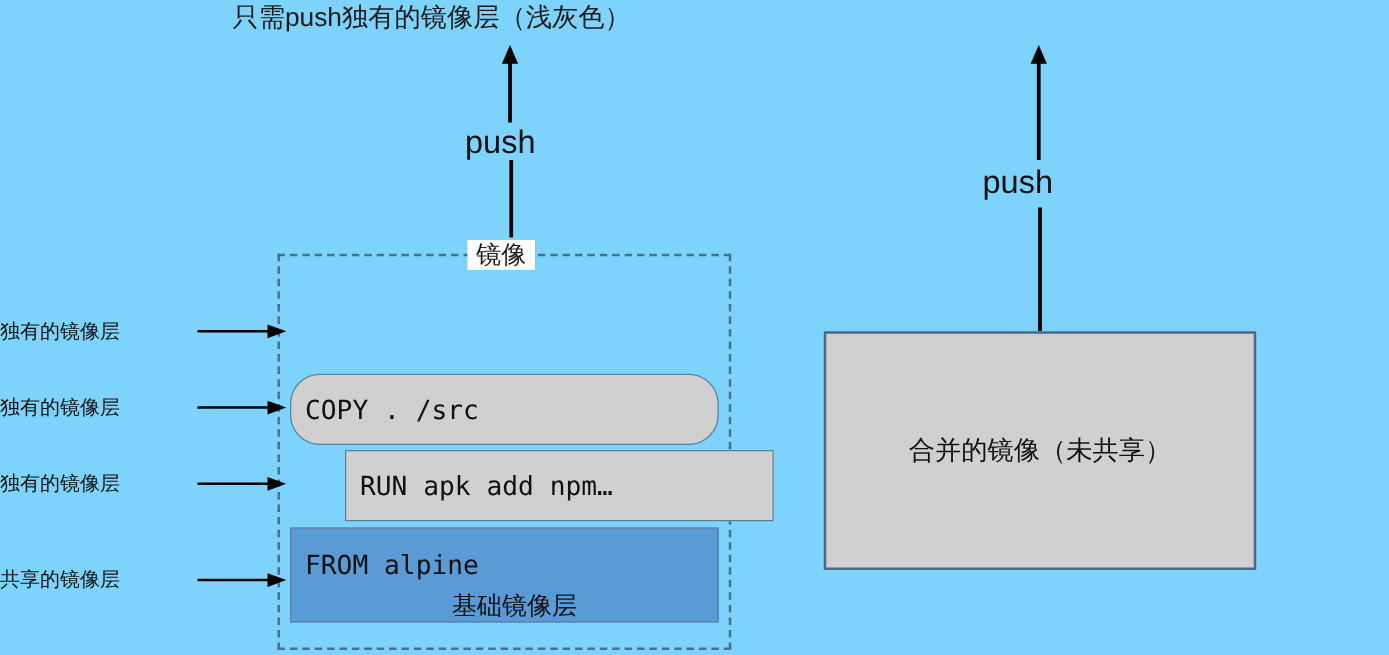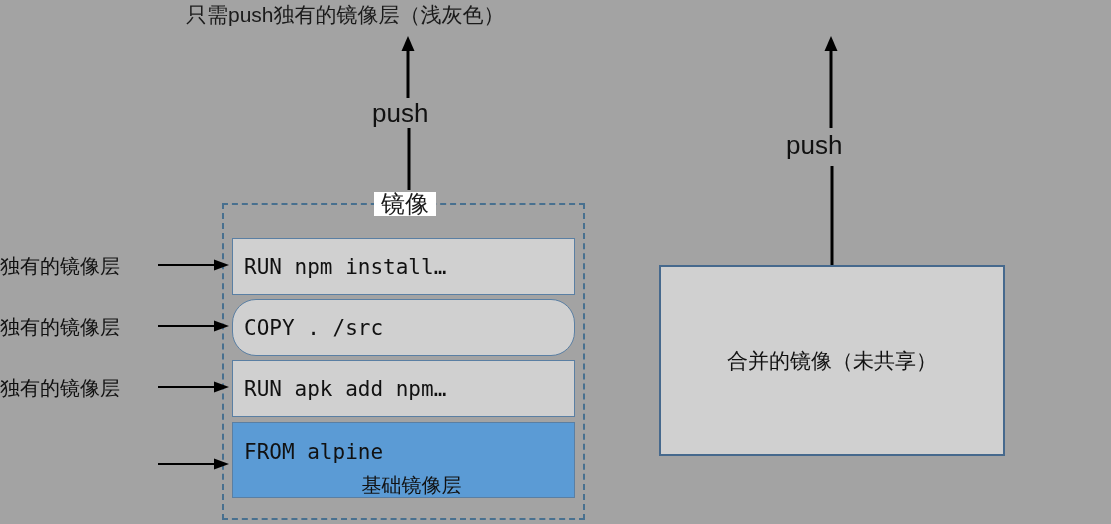--- a/index.html
+++ b/index.html
@@ -8,21 +8,21 @@
     background: #ffffff;
   }
   body {
     font-family: "Liberation Sans", "DejaVu Sans", sans-serif;
     color: #000000;
   }
   #canvas {
     position: relative;
     width: 1111px;
     height: 524px;
-    background: #a3a3a3;
+    background: #7dd3fc;
     overflow: hidden;
   }
   .abs { position: absolute; }
 
   
   .title {
     font-size: 21px;
     line-height: 26px;
     white-space: nowrap;
     color: #1a1a1a;
@@ -48,21 +48,21 @@
     top: 203px;
     width: 363px;
     height: 317px;
     border: 2px dashed #48708f;
     box-sizing: border-box;
     background: transparent;
   }
   #image-group-label {
     left: 374px;
     top: 192px;
-    font-size: 24px;
+    font-size: 20px;
     line-height: 24px;
     background: #ffffff;
     padding: 0 7px;
     white-space: nowrap;
     color: #1a1a1a;
   }
 
   
   .layer {
     left: 232px;
@@ -78,21 +78,21 @@
     height: 57px;
   }
   .layer-base {
     background: #5b9bd5;
     height: 76px;
     justify-content: flex-start;
     padding-top: 16px;
   }
   #layer-0 { top: 238px; }
   #layer-1 { top: 299px; border-radius: 24px; }
-  #layer-2 { top: 360px; }
+  #layer-2 { top: 360px; margin-left: 44px; }
   #layer-3 { top: 422px; }
 
   .layer-cmd {
     font-family: "DejaVu Sans Mono", "Liberation Mono", monospace;
     font-size: 21px;
     line-height: 26px;
     padding-left: 11px;
     white-space: nowrap;
     color: #111111;
   }
@@ -101,21 +101,21 @@
     line-height: 24px;
     text-align: center;
     margin-top: 8px;
     white-space: nowrap;
     color: #111111;
     padding-left: 16px;
   }
 
   
   .side-label {
-    font-size: 20px;
+    font-size: 16px;
     line-height: 24px;
     white-space: nowrap;
     text-align: right;
     color: #111111;
   }
   #side-label-0 { left: 0px;  top: 254px; }
   #side-label-1 { left: 0px;  top: 315px; }
   #side-label-2 { left: 0px;  top: 376px; }
   #side-label-3 { left: 0px;  top: 453px; }
 
@@ -153,23 +153,20 @@
 
   <div class="abs push-label" id="push-label-left">push</div>
 
   <svg class="abs arrow-svg" id="connector-push-left" style="left:406px; top:128px;" width="6" height="62" viewBox="0 0 6 62">
     <line x1="3" y1="0" x2="3" y2="62" stroke="#000000" stroke-width="3"></line>
   </svg>
 
   <div class="abs" id="image-group"></div>
   <div class="abs" id="image-group-label">镜像</div>
 
-  <div class="abs layer layer-unique" id="layer-0">
-    <div class="layer-cmd">RUN npm install…</div>
-  </div>
   <div class="abs side-label" id="side-label-0">独有的镜像层</div>
   <svg class="abs arrow-svg" style="left:158px; top:258px;" width="72" height="14" viewBox="0 0 72 14">
     <line x1="0" y1="7" x2="58" y2="7" stroke="#000000" stroke-width="2"></line>
     <polygon points="71,7 56,1.5 56,12.5" fill="#000000"></polygon>
   </svg>
 
   <div class="abs layer layer-unique" id="layer-1">
     <div class="layer-cmd">COPY . /src</div>
   </div>
   <div class="abs side-label" id="side-label-1">独有的镜像层</div>
@@ -184,20 +181,21 @@
   <div class="abs side-label" id="side-label-2">独有的镜像层</div>
   <svg class="abs arrow-svg" style="left:158px; top:380px;" width="72" height="14" viewBox="0 0 72 14">
     <line x1="0" y1="7" x2="58" y2="7" stroke="#000000" stroke-width="2"></line>
     <polygon points="71,7 56,1.5 56,12.5" fill="#000000"></polygon>
   </svg>
 
   <div class="abs layer layer-base" id="layer-3">
     <div class="layer-cmd">FROM alpine</div>
     <div class="layer-sub">基础镜像层</div>
   </div>
+  <div class="abs side-label" id="side-label-3">共享的镜像层</div>
   <svg class="abs arrow-svg" style="left:158px; top:457px;" width="72" height="14" viewBox="0 0 72 14">
     <line x1="0" y1="7" x2="58" y2="7" stroke="#000000" stroke-width="2"></line>
     <polygon points="71,7 56,1.5 56,12.5" fill="#000000"></polygon>
   </svg>
 
 
   <svg class="abs arrow-svg" id="arrow-push-right" style="left:821px; top:34px;" width="20" height="96" viewBox="0 0 20 96">
     <line x1="10" y1="94" x2="10" y2="13" stroke="#000000" stroke-width="3"></line>
     <polygon points="10,2 3.5,17 16.5,17" fill="#000000"></polygon>
   </svg>

